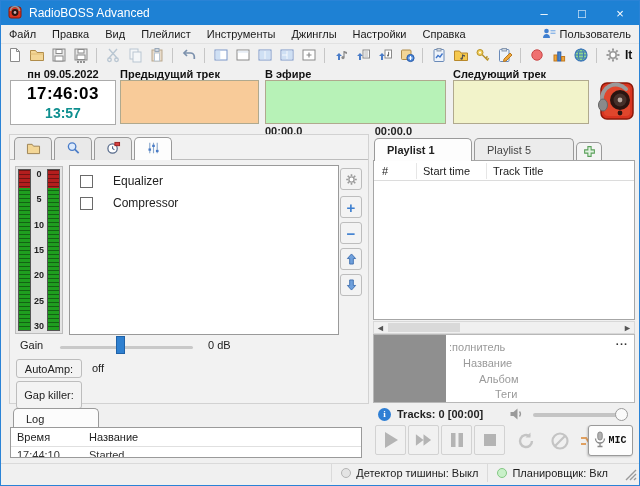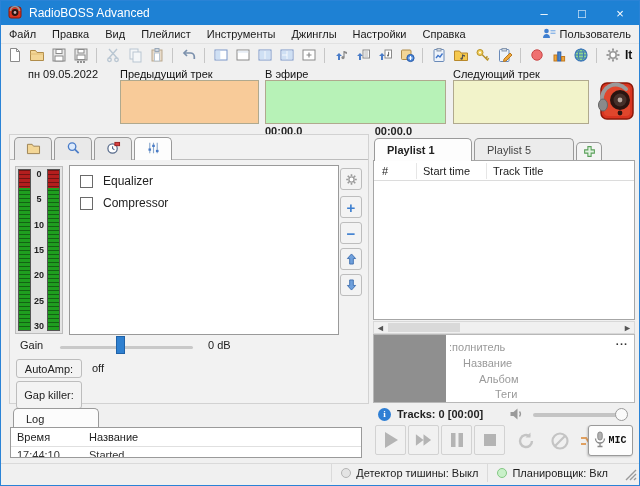--- a/index.html
+++ b/index.html
@@ -18,21 +18,21 @@
   .menuitem { color:#1a1a1a; }
   .menu-right { margin-left:auto; display:flex; align-items:center; gap:4px; }
 
   
   .toolbar { position:absolute; left:0; top:43px; width:100%; height:22px; display:flex; align-items:center; padding:0 4px; gap:3px; }
   .ti { width:19px; height:18px; display:flex; align-items:center; justify-content:center; flex:0 0 auto; }
   .tsep { width:1px; height:15px; background:#c6c6c6; margin:0 3px; flex:0 0 auto; }
   .itlabel { font-weight:bold; font-size:12px; color:#111; }
 
   
-  .np-label { position:absolute; font-weight:normal; color:#111; }
+  .np-label { position:absolute; font-weight:bold; color:#111; }
   .clockbox { position:absolute; left:9px; top:79px; width:106px; height:45px; background:#fff; border:1px solid #ababab; text-align:center; }
   .clock-time { font-size:17px; font-weight:bold; color:#000; line-height:22px; margin-top:2px; letter-spacing:0.5px;}
   .clock-cd { font-size:14px; font-weight:bold; color:#0e8f8f; line-height:16px; }
   .npbox { position:absolute; top:79px; height:44px; border:1px solid #b0a98e; }
   .timers { position:absolute; left:264px; top:124px; width:147px; display:flex; justify-content:space-between; font-weight:bold; }
 
   
   .btn3d { background:#f3f3f3; border:1px solid #bdbdbd; border-radius:3px; display:flex; align-items:center; justify-content:center; }
 
   
@@ -42,21 +42,21 @@
   .ltab.active { background:#fdfdfd; position:relative; z-index:2; }
   .ltabline { position:absolute; left:0; right:0; top:24px; height:1px; background:#bdbdbd; }
 
   .meter { position:absolute; left:5px; top:31px; width:48px; height:168px; background:#e4e4e4; border:1px solid #bdbdbd; display:flex; padding:2px; gap:0; }
   .mbar { width:14px; height:100%; background:
       repeating-linear-gradient(to bottom, rgba(0,0,0,0.38) 0 1px, rgba(0,0,0,0) 1px 4px),
       linear-gradient(to bottom, #b41e1e 0 11%, #1f9e1f 11% 100%);
       border:1px solid #555; }
   .mscale { width:16px; height:100%; display:flex; flex-direction:column; justify-content:space-between; align-items:center; font-size:9px; font-weight:bold; color:#222; padding:0 1px; }
   .fxlist { position:absolute; left:59px; top:30px; width:270px; height:170px; background:#fff; border:1px solid #9a9a9a; padding-top:4px; }
-  .fxrow { display:flex; align-items:center; height:22px; padding-left:10px; gap:10px; font-size:12px; }
+  .fxrow { display:flex; align-items:center; height:22px; padding-left:10px; gap:20px; font-size:12px; }
   .cb { width:13px; height:13px; background:#fff; border:1px solid #6a6a6a; }
   .sidebtn { position:absolute; right:6px; width:22px; height:22px; }
 
   .gain-label { position:absolute; left:10px; top:204px; }
   .gain-track { position:absolute; left:50px; top:211px; width:133px; height:3px; background:#c9c9c9; border-radius:2px; }
   .gain-thumb { position:absolute; left:106px; top:201px; width:9px; height:18px; background:#2f80d0; border:1px solid #1f62a8; }
   .gain-val { position:absolute; left:198px; top:204px; }
   .aabtn { position:absolute; left:6px; top:224px; width:66px; height:19px; font-size:11px; }
   .aaval { position:absolute; left:82px; top:227px; }
   .gkbtn { position:absolute; left:6px; top:246px; width:66px; height:28px; font-size:11px; }
@@ -328,20 +328,24 @@
     <span class="ti">
         <svg width="16" height="16" viewBox="0 0 16 16">
           <path d="M8 1.5v2.3M8 12.2v2.3M1.5 8h2.3M12.2 8h2.3M3.4 3.4L5 5M11 11l1.6 1.6M12.6 3.4L11 5M5 11l-1.6 1.6" stroke="#9a9a9a" stroke-width="2"></path>
           <circle cx="8" cy="8" r="3.2" fill="#fff" stroke="#9a9a9a" stroke-width="1.6"></circle>
         </svg>
       </span>
     <span class="itlabel">It</span>
   </div>
 
   <div class="np-label" style="left:9px; top:67px; width:106px; text-align:center;">пн 09.05.2022</div>
+  <div class="clockbox">
+    <div class="clock-time">17:46:03</div>
+    <div class="clock-cd">13:57</div>
+  </div>
 
   <div class="np-label" style="left:119px; top:67px;">Предыдущий трек</div>
   <div class="npbox" style="left:119px; width:139px; background:#f8cb99;"></div>
 
   <div class="np-label" style="left:264px; top:67px;">В эфире</div>
   <div class="npbox" style="left:264px; width:181px; background:#b7f2b7;"></div>
 
   <div class="np-label" style="left:452px; top:67px;">Следующий трек</div>
   <div class="npbox" style="left:452px; width:136px; background:#f2f3ca;"></div>
 

